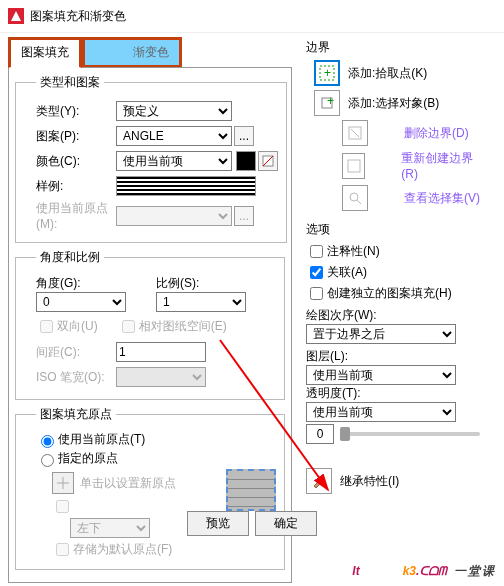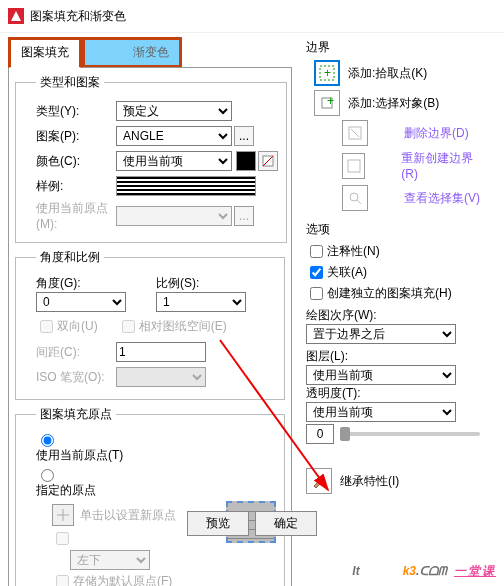--- a/index.html
+++ b/index.html
@@ -36,25 +36,25 @@
 .boundary-row.disabled span { color: #8b5cf6; margin-left: 36px; }
 .slider-row { display: flex; align-items: center; margin: 2px 0; }
 .slider-row input[type=text] { width: 28px; text-align: center; }
 .slider { flex: 1; height: 4px; background: #ccc; margin-left: 6px; position: relative; border-radius: 2px; }
 .slider::before { content: ''; position: absolute; left: 0; top: -5px; width: 10px; height: 14px; background: #999; border-radius: 2px; }
 .origin-btn { width: 22px; height: 22px; border: 1px solid #999; background: #f0f0f0; display: inline-flex; align-items: center; justify-content: center; color: #aaa; }
 .brick-preview { width: 50px; height: 42px; border: 1px solid #888; background: repeating-linear-gradient(#bcbcbc, #bcbcbc 8px, #888 8px, #888 9px), repeating-linear-gradient(90deg, transparent, transparent 16px, #888 16px, #888 17px); border: 2px dashed #5a8fd6; }
 .footer { position: absolute; bottom: 50px; left: 8px; right: 8px; display: flex; gap: 6px; justify-content: center; }
 .footer button { padding: 3px 18px; border: 1px solid #888; background: #f0f0f0; cursor: pointer; }
 .watermark { position: absolute; right: 8px; bottom: 4px; font-size: 26px; font-weight: bold; font-style: italic; }
-.watermark .blue { color: #737373; }
+.watermark .blue { color: #be185d; }
 .watermark .orange { color: #ff8a00; margin-left: 43px; }
-.wm-sub { font-size: 12px; color: #ec4899; letter-spacing: 2px; text-decoration: underline; }
+.wm-sub { font-size: 12px; color: #404040; letter-spacing: 2px; }
 .arrow-svg { position: absolute; top: 0; left: 0; pointer-events: none; }
-.radio-row { display: flex; align-items: flex-start; margin: 2px 0; flex-direction: column; }
+.radio-row { display: flex; align-items: flex-end; margin: 2px 0; }
 .radio-row input { margin-right: 4px; }
 .right .sel-r { width: 150px; }
 .inherit-row { display: flex; align-items: center; margin-top: 24px; }
 </style>
 </head>
 <body>
 
 <div class="titlebar">
   <svg class="logo" viewBox="0 0 16 16">
       <rect width="16" height="16" fill="#d92231"></rect>

